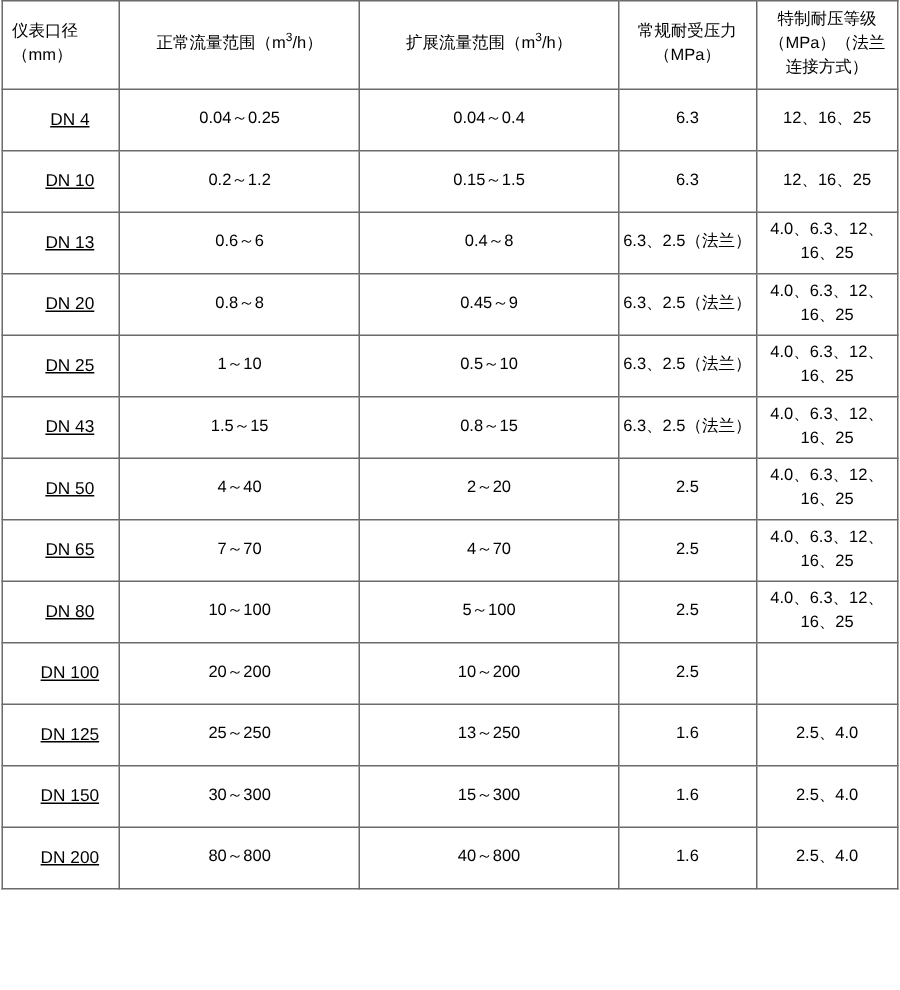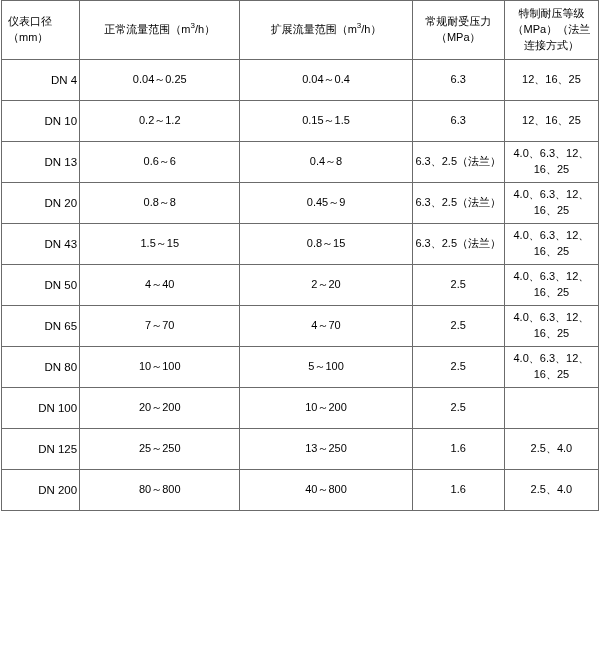--- a/index.html
+++ b/index.html
@@ -42,23 +42,24 @@
     height: 48px;
   }
   table.spec thead th.c0 {
     text-align: left;
     padding-left: 6px;
   }
   table.spec tbody td {
     height: 34px;
   }
   table.spec tbody td.c0 {
-    text-align: right;
+    text-align: center;
     padding-left: 14px;
     font-size: 11.5px;
+    text-decoration: underline;
   }
   col.w0 { width: 78px; }
   col.w1 { width: 160px; }
   col.w2 { width: 172px; }
   col.w3 { width: 92px; }
   col.w4 { width: 94px; }
   sup {
     font-size: 8px;
     vertical-align: super;
     line-height: 0;
@@ -119,20 +120,27 @@
         <td>4.0、6.3、12、16、25</td>
       </tr>
       <tr>
         <td class="c0">DN 20</td>
         <td>0.8～8</td>
         <td>0.45～9</td>
         <td>6.3、2.5（法兰）</td>
         <td>4.0、6.3、12、16、25</td>
       </tr>
       <tr>
+        <td class="c0">DN 25</td>
+        <td>1～10</td>
+        <td>0.5～10</td>
+        <td>6.3、2.5（法兰）</td>
+        <td>4.0、6.3、12、16、25</td>
+      </tr>
+      <tr>
         <td class="c0">DN 43</td>
         <td>1.5～15</td>
         <td>0.8～15</td>
         <td>6.3、2.5（法兰）</td>
         <td>4.0、6.3、12、16、25</td>
       </tr>
       <tr>
         <td class="c0">DN 50</td>
         <td>4～40</td>
         <td>2～20</td>
@@ -161,20 +169,27 @@
         <td></td>
       </tr>
       <tr>
         <td class="c0">DN 125</td>
         <td>25～250</td>
         <td>13～250</td>
         <td>1.6</td>
         <td>2.5、4.0</td>
       </tr>
       <tr>
+        <td class="c0">DN 150</td>
+        <td>30～300</td>
+        <td>15～300</td>
+        <td>1.6</td>
+        <td>2.5、4.0</td>
+      </tr>
+      <tr>
         <td class="c0">DN 200</td>
         <td>80～800</td>
         <td>40～800</td>
         <td>1.6</td>
         <td>2.5、4.0</td>
       </tr>
     </tbody>
   </table>
 
   <div class="footer-note"></div>

